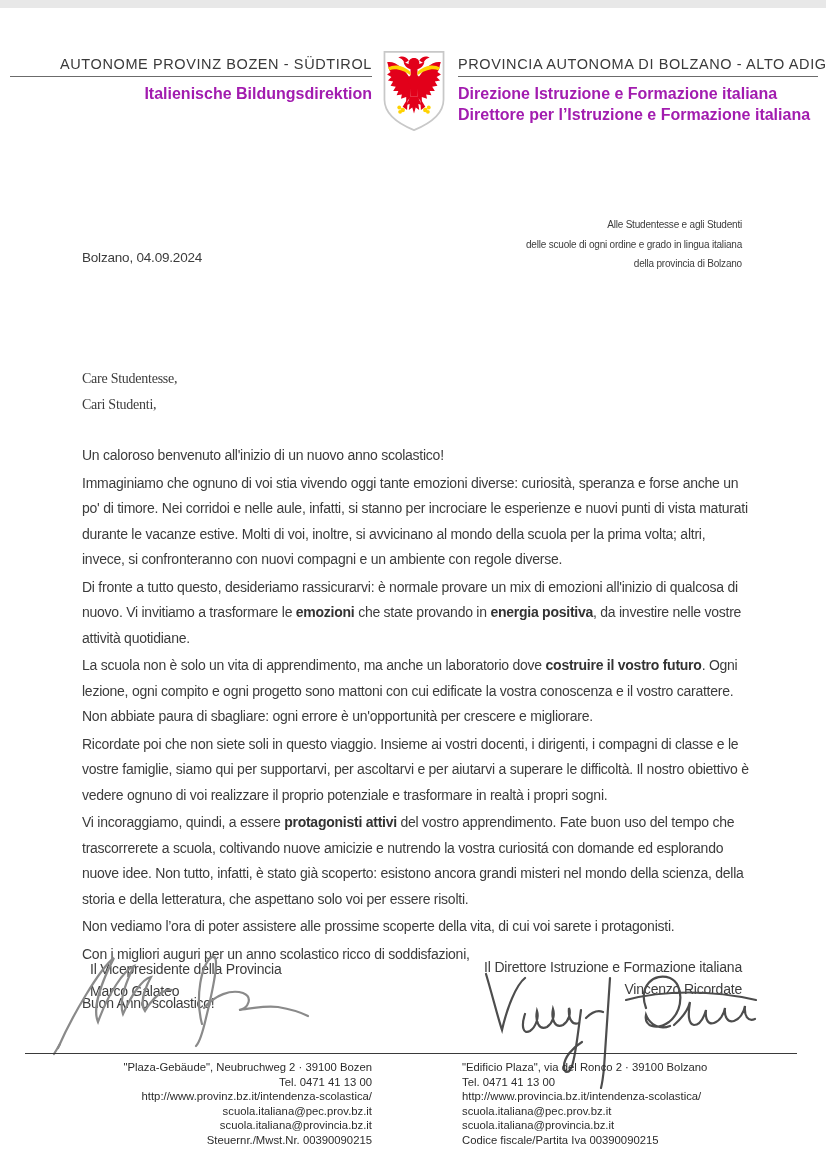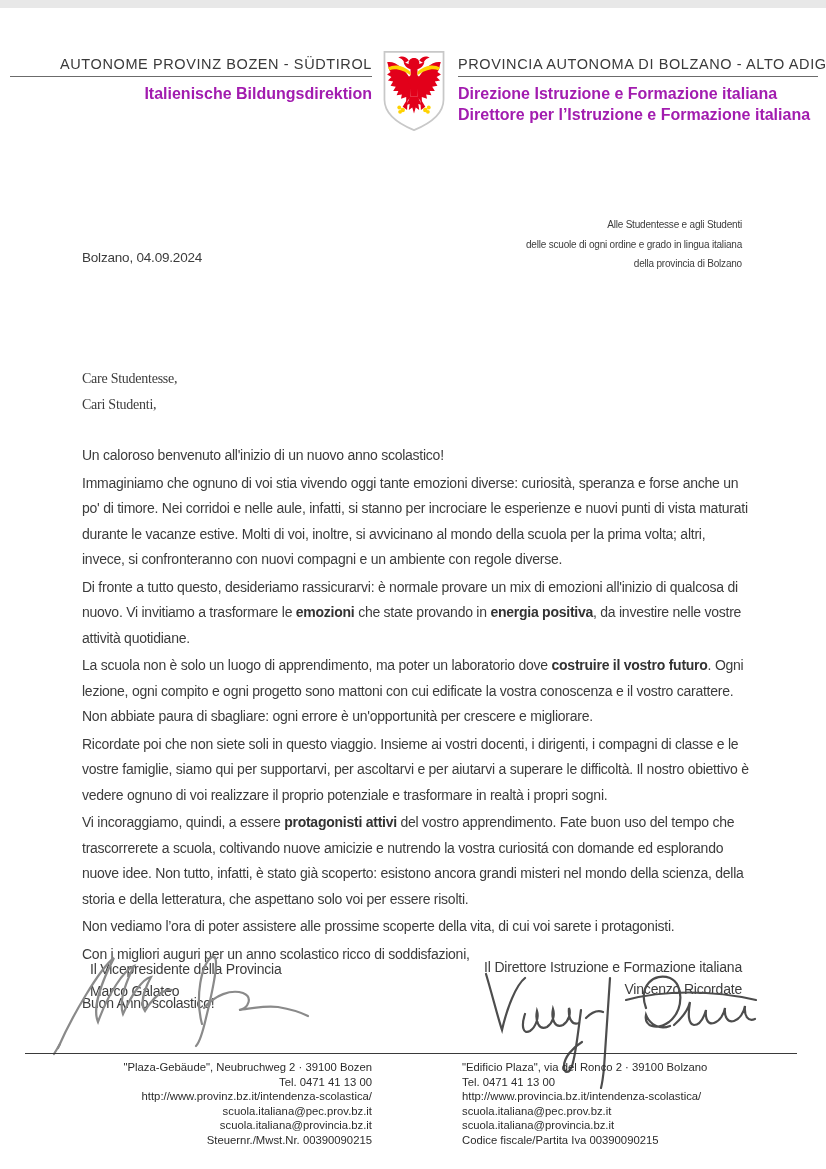--- a/index.html
+++ b/index.html
@@ -124,21 +124,21 @@
 
   <div class="recipients">Alle Studentesse e agli Studenti<br>delle scuole di ogni ordine e grado in lingua italiana<br>della provincia di Bolzano</div>
   <div class="dateline">Bolzano, 04.09.2024</div>
 
   <div class="body-text">
     <p class="salutation">Care Studentesse,<br>Cari Studenti,</p>
     <div>
         <p><span>Un caloroso benvenuto all'inizio di un nuovo anno scolastico!</span></p>
         <p><span>Immaginiamo che ognuno di voi stia vivendo oggi tante emozioni diverse: curiosità, speranza e forse anche un po' di timore. Nei corridoi e nelle aule, infatti, si stanno per incrociare le esperienze e nuovi punti di vista maturati durante le vacanze estive. Molti di voi, inoltre, si avvicinano al mondo della scuola per la prima volta; altri, invece, si confronteranno con nuovi compagni e un ambiente con regole diverse.</span></p>
         <p><span>Di fronte a tutto questo, desideriamo rassicurarvi: è normale provare un mix di emozioni all'inizio di qualcosa di nuovo. Vi invitiamo a trasformare le </span><b>emozioni</b><span> che state provando in </span><b>energia positiva</b><span>, da investire nelle vostre attività quotidiane.</span></p>
-        <p><span>La scuola non è solo un luogo di apprendimento, ma poter un laboratorio dove </span><b>costruire il vostro futuro</b><span>. Ogni lezione, ogni compito e ogni progetto sono mattoni con cui edificate la vostra conoscenza e il vostro carattere. Non abbiate paura di sbagliare: ogni errore è un'opportunità per crescere e migliorare.</span></p>
+        <p><span>La scuola non è solo un vita di apprendimento, ma anche un laboratorio dove </span><b>costruire il vostro futuro</b><span>. Ogni lezione, ogni compito e ogni progetto sono mattoni con cui edificate la vostra conoscenza e il vostro carattere. Non abbiate paura di sbagliare: ogni errore è un'opportunità per crescere e migliorare.</span></p>
         <p><span>Ricordate poi che non siete soli in questo viaggio. Insieme ai vostri docenti, i dirigenti,  i compagni di classe e le vostre famiglie, siamo qui per supportarvi, per ascoltarvi e per aiutarvi a superare le difficoltà. Il nostro obiettivo è vedere ognuno di voi realizzare il proprio potenziale e trasformare in realtà i propri sogni.</span></p>
         <p><span>Vi incoraggiamo, quindi, a essere </span><b>protagonisti attivi</b><span> del vostro apprendimento. Fate buon uso del tempo che trascorrerete a scuola, coltivando nuove amicizie e nutrendo la vostra curiositá con domande ed esplorando nuove idee. Non tutto, infatti, è stato già scoperto: esistono ancora grandi misteri nel mondo della scienza, della storia e della letteratura, che aspettano solo voi per essere risolti.</span></p>
         <p><span>Non vediamo l’ora di poter assistere alle prossime scoperte della vita, di cui voi sarete i protagonisti.</span></p>
         <p><span>Con i migliori auguri per un anno scolastico ricco di soddisfazioni,</span></p>
       </div>
     <p class="closing">Buon Anno scolastico!</p>
   </div>
 
   <div class="sig-left-block">
     <div>Il Vicepresidente della Provincia</div>

